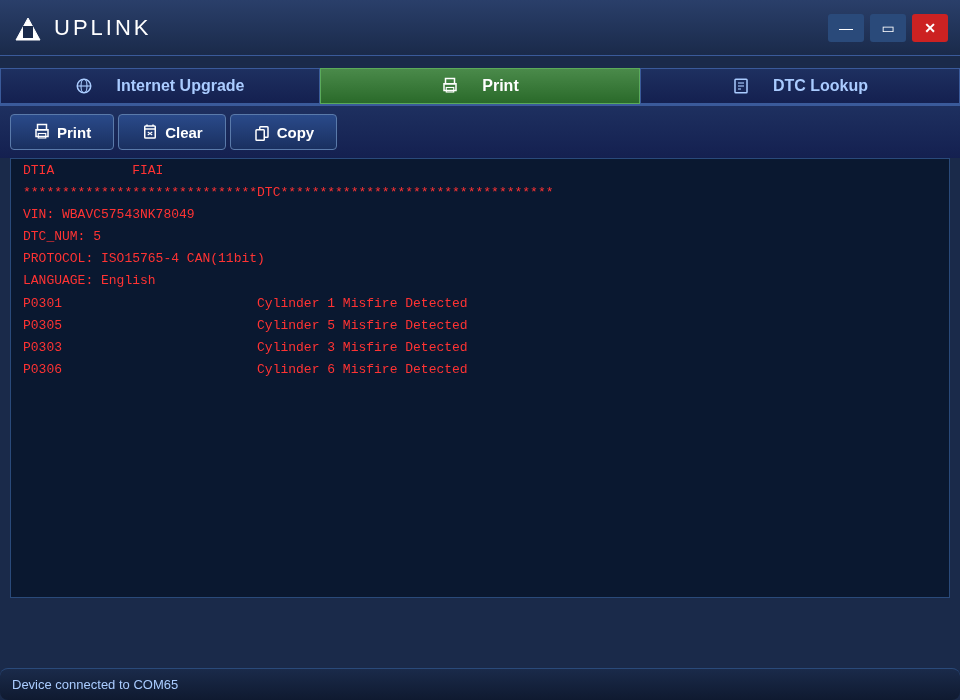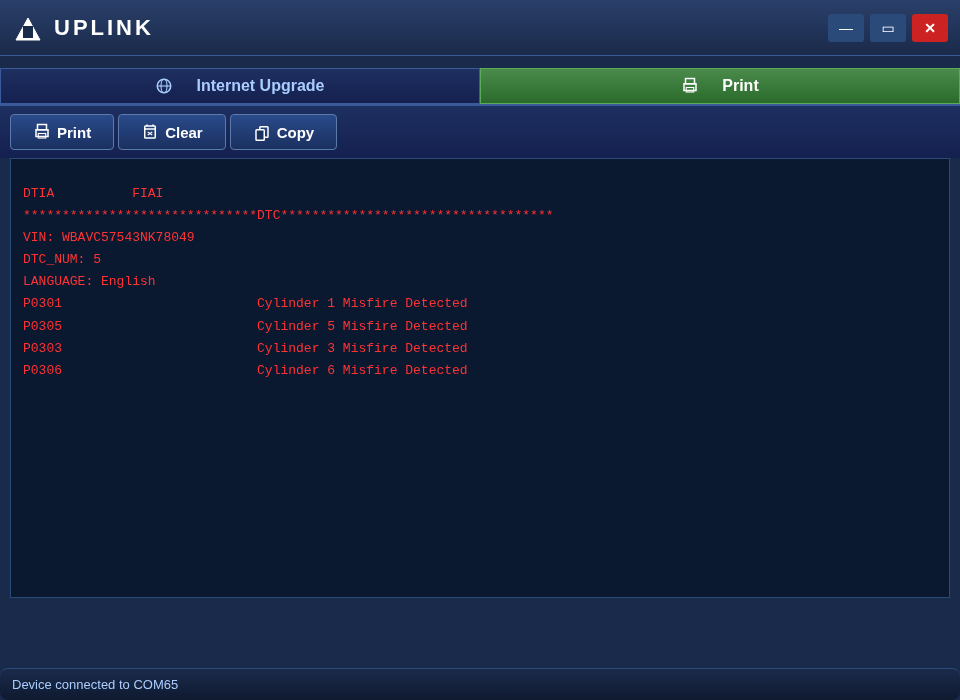--- a/index.html
+++ b/index.html
@@ -27,21 +27,21 @@
       align-items: center;
       gap: 10px;
     }
     #logo-icon {
       width: 32px;
       height: 32px;
     }
     #app-title {
       color: white;
       font-size: 22px;
-      font-weight: bold;
+      font-weight: normal;
       letter-spacing: 3px;
     }
     #titlebar-controls {
       display: flex;
       align-items: center;
       gap: 6px;
     }
     .title-btn {
       width: 36px;
       height: 28px;
@@ -112,21 +112,21 @@
       margin: 0 10px;
       background: #0a1830;
       border: 1px solid #2a4a7a;
       height: 440px;
       overflow-y: scroll;
       overflow-x: hidden;
       position: relative;
       font-family: 'Courier New', Courier, monospace;
       font-size: 13px;
       color: #ff3333;
-      padding: 24px 12px;
+      padding: 1px 12px;
     }
     #content-area::-webkit-scrollbar {
       width: 14px;
     }
     #content-area::-webkit-scrollbar-track {
       background: #0a1830;
     }
     #content-area::-webkit-scrollbar-thumb {
       background: #3a5a9a;
     }
@@ -181,20 +181,29 @@
     <span>Internet Upgrade</span>
   </div>
   <div class="tab active">
     <svg class="icon-svg" viewBox="0 0 24 24">
       <rect x="6" y="2" width="12" height="7" stroke="white" stroke-width="2" fill="none"></rect>
       <rect x="4" y="9" width="16" height="9" stroke="white" stroke-width="2" fill="none"></rect>
       <rect x="7" y="14" width="10" height="6" stroke="white" stroke-width="1.5" fill="none"></rect>
     </svg>
     <span>Print</span>
   </div>
+  <div class="tab">
+    <svg class="icon-svg" viewBox="0 0 24 24">
+      <rect x="4" y="3" width="16" height="18" rx="1" stroke="currentColor" stroke-width="2" fill="none"></rect>
+      <line x1="8" y1="8" x2="16" y2="8" stroke="currentColor" stroke-width="1.5"></line>
+      <line x1="8" y1="12" x2="16" y2="12" stroke="currentColor" stroke-width="1.5"></line>
+      <line x1="8" y1="16" x2="12" y2="16" stroke="currentColor" stroke-width="1.5"></line>
+    </svg>
+    <span>DTC Lookup</span>
+  </div>
 </div>
 
 <div id="toolbar">
   <button class="tool-btn">
     <svg class="icon-svg" viewBox="0 0 24 24">
       <rect x="6" y="2" width="12" height="7" stroke="white" stroke-width="2" fill="none"></rect>
       <rect x="4" y="9" width="16" height="9" stroke="white" stroke-width="2" fill="none"></rect>
       <rect x="7" y="14" width="10" height="6" stroke="white" stroke-width="1.5" fill="none"></rect>
     </svg>
     <span>Print</span>
@@ -219,20 +228,21 @@
   </button>
 </div>
 
 <div id="content-area">
   <div id="content-lines">
       <div class="line">DTIA          FIAI</div>
       <div class="line"></div>
       <div class="line">******************************DTC***********************************</div>
       <div class="line">VIN: WBAVC57543NK78049</div>
       <div class="line">DTC_NUM: 5</div>
+      <div class="line">PROTOCOL: ISO15765-4 CAN(11bit)</div>
       <div class="line">LANGUAGE: English</div>
       <div class="line"></div>
       <div class="line">P0301                         Cylinder 1 Misfire Detected</div>
       <div class="line"></div>
       <div class="line">P0305                         Cylinder 5 Misfire Detected</div>
       <div class="line"></div>
       <div class="line">P0303                         Cylinder 3 Misfire Detected</div>
       <div class="line"></div>
       <div class="line">P0306                         Cylinder 6 Misfire Detected</div>
       <div class="line"></div>

